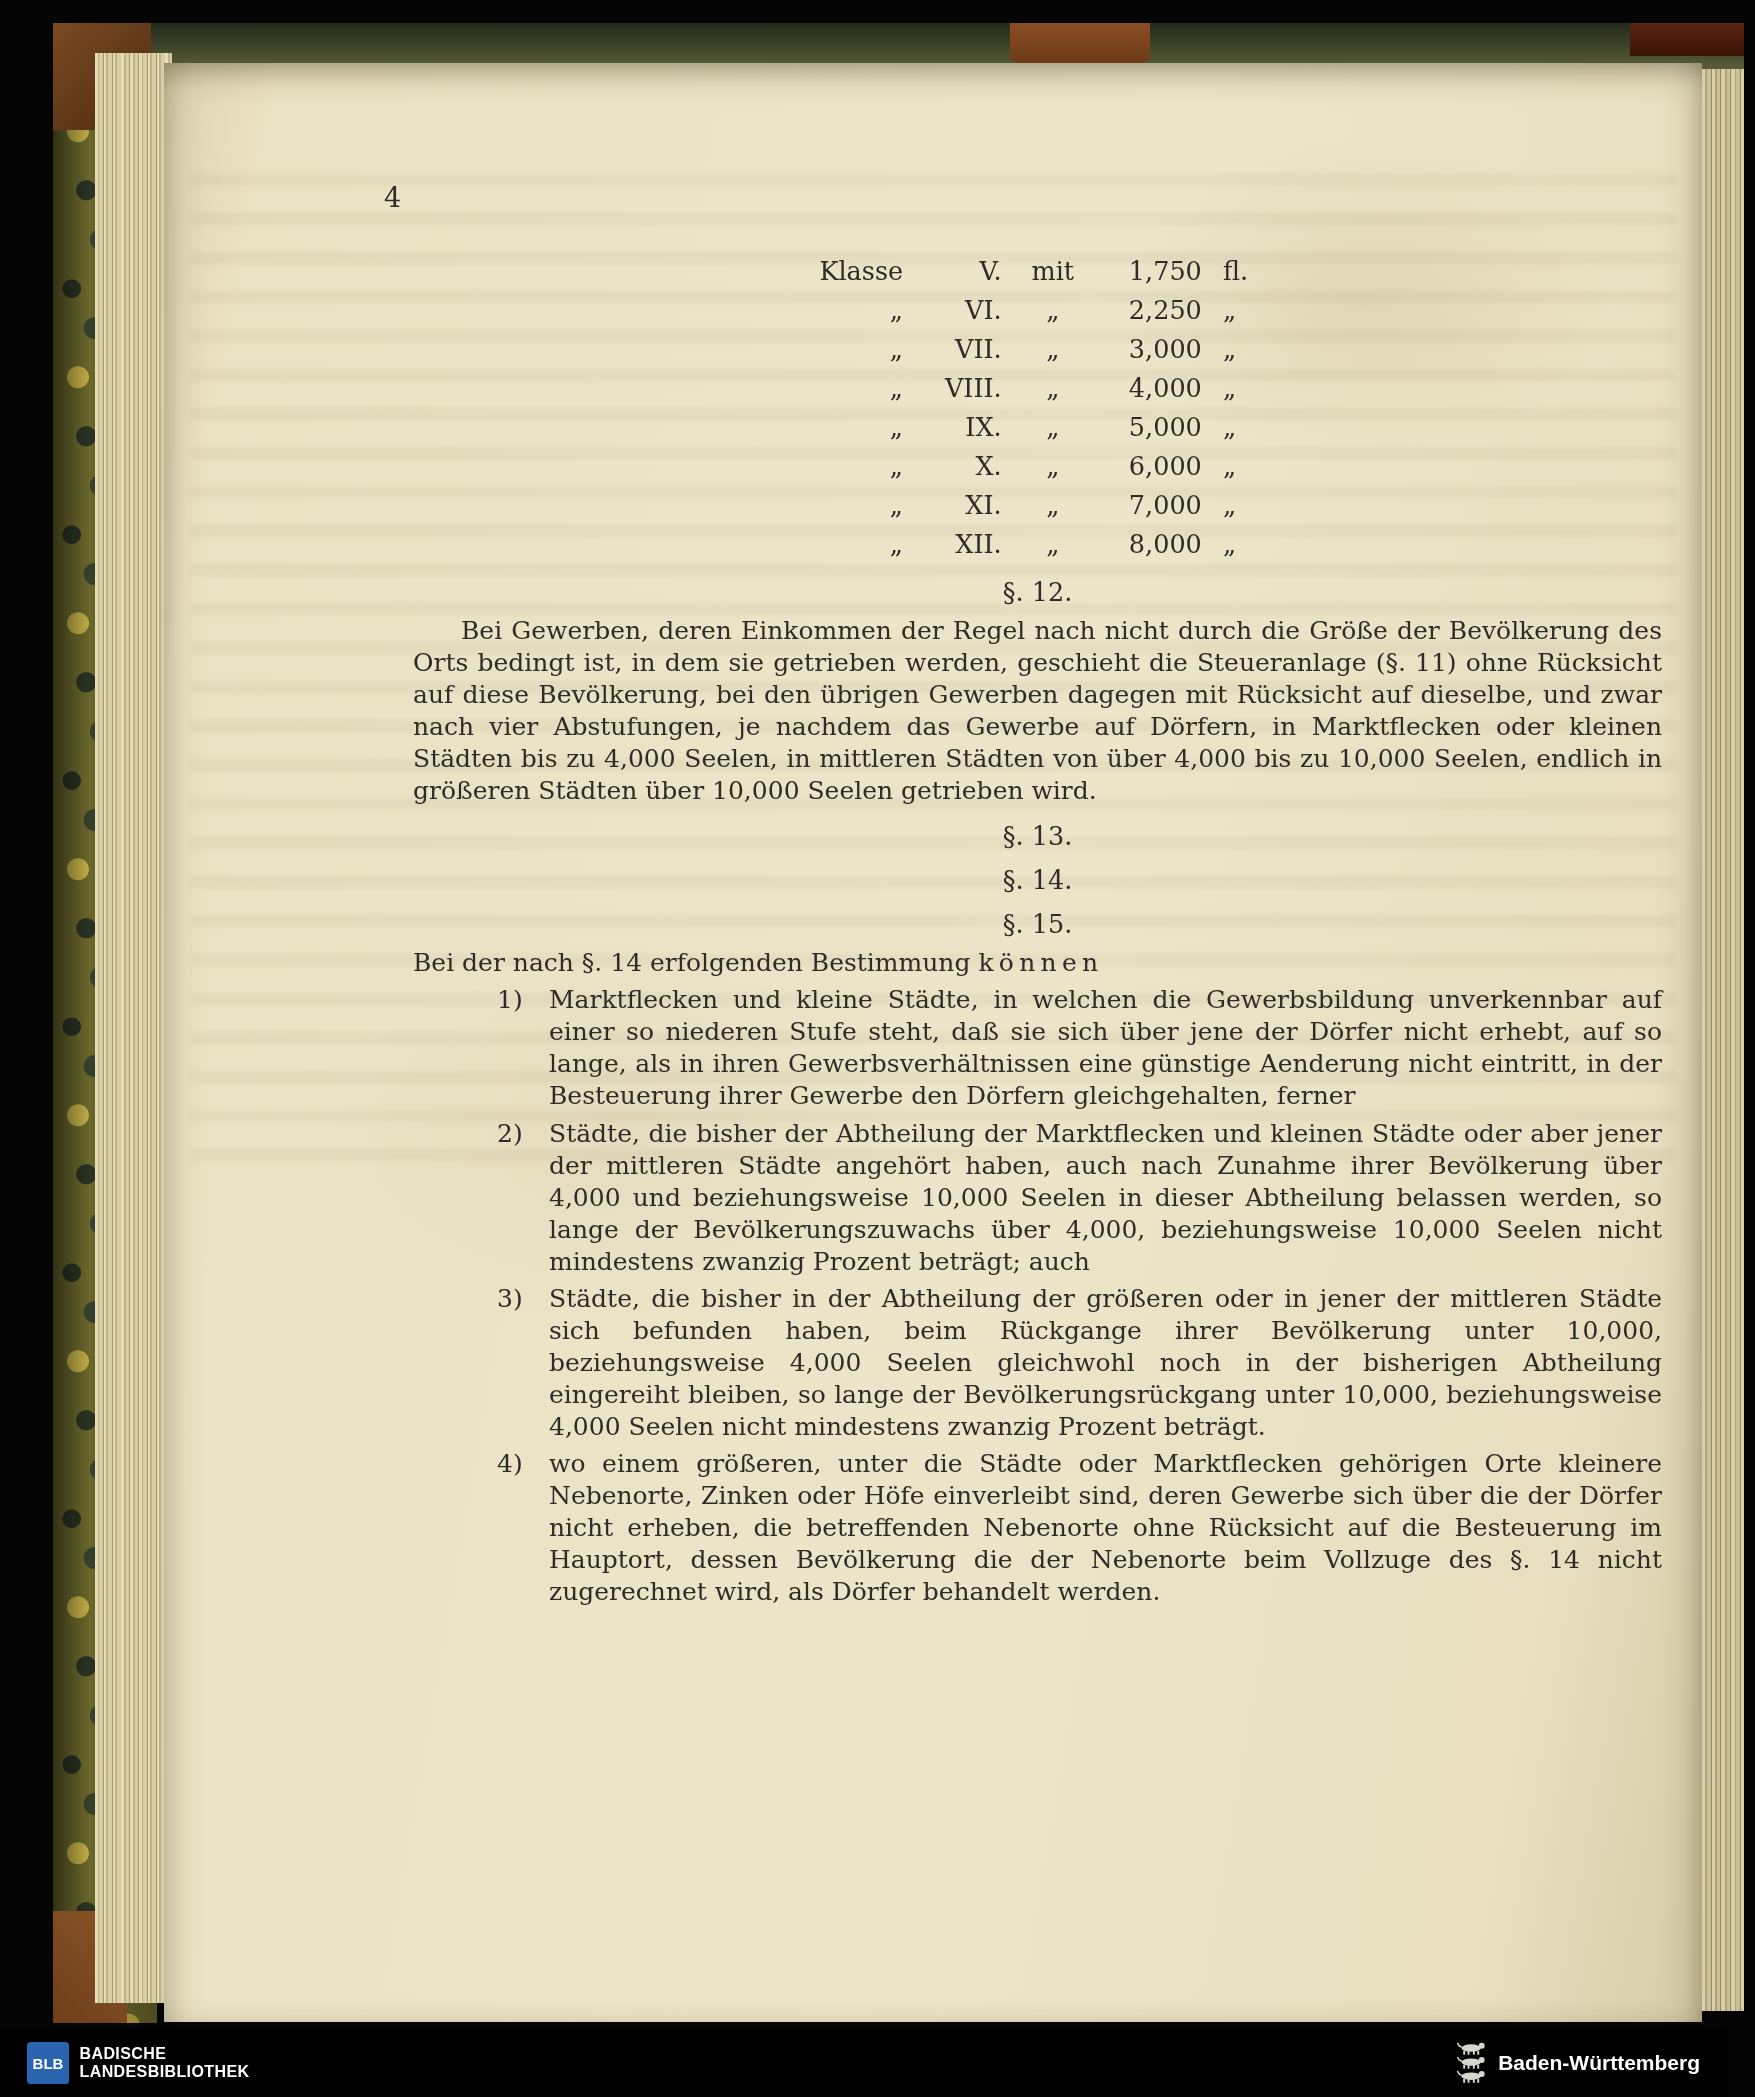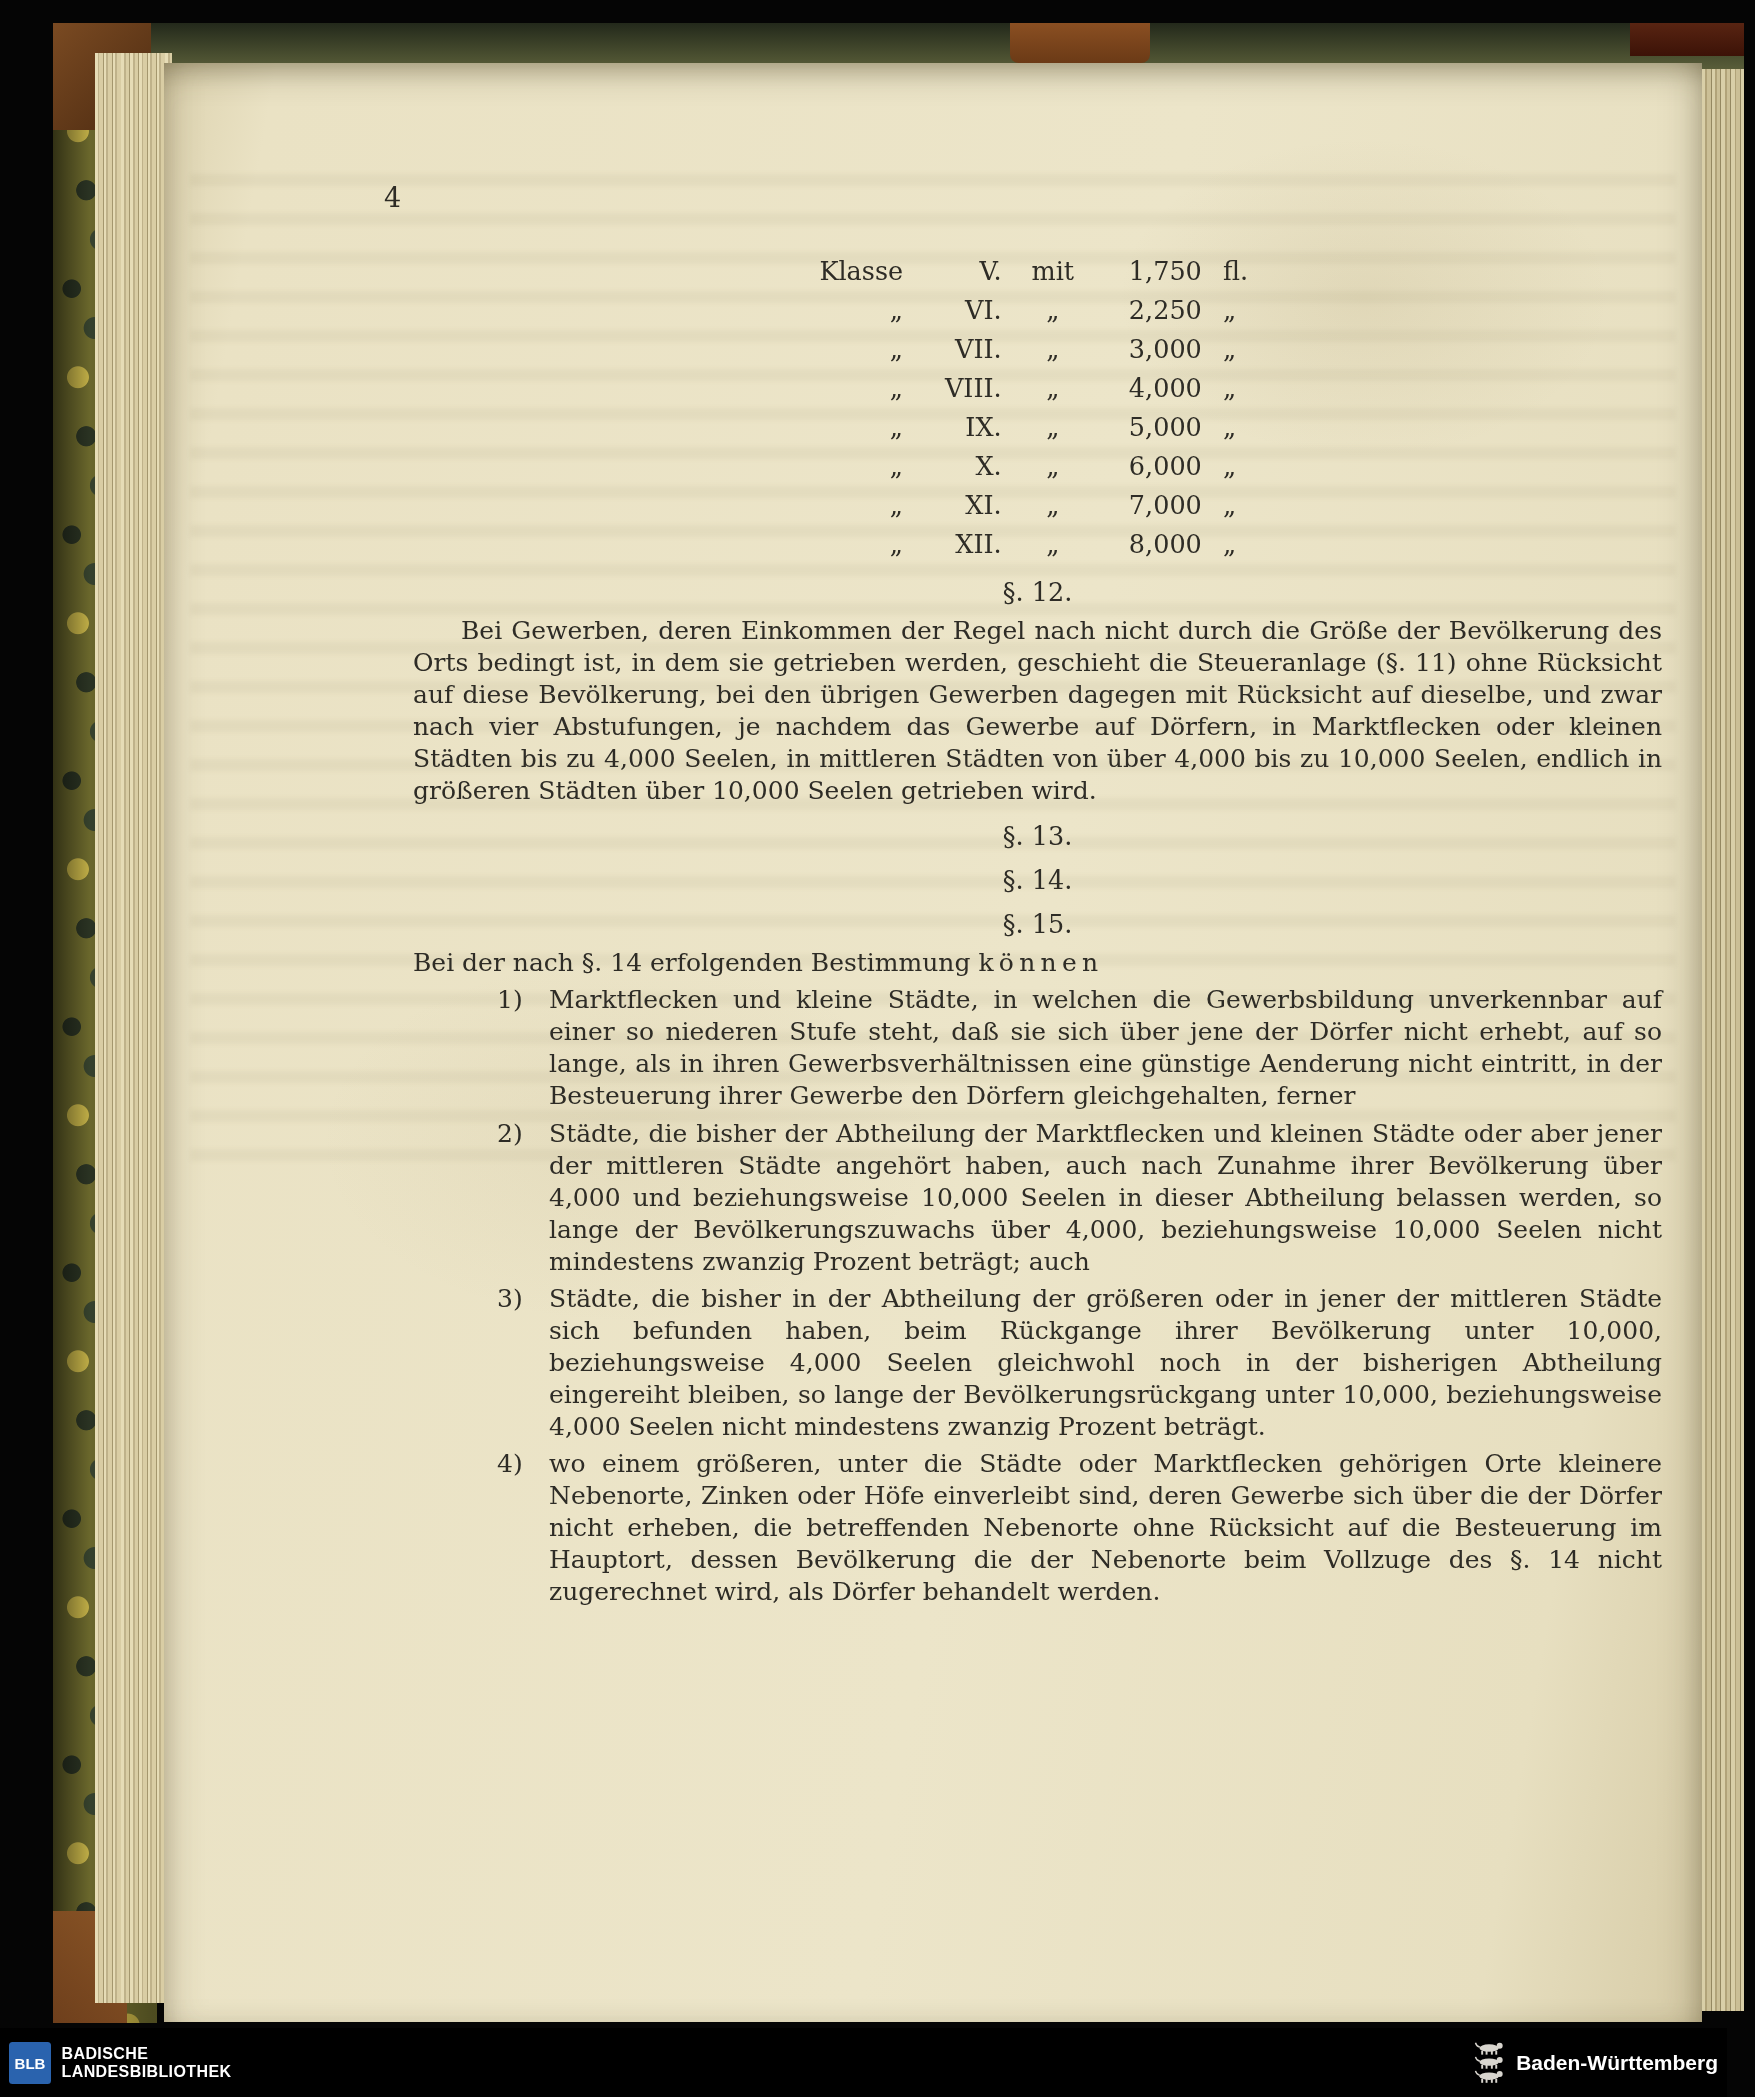--- a/index.html
+++ b/index.html
@@ -72,21 +72,21 @@
   .intro{font-size:25px;line-height:32px;margin:1.8px 0 5.3px;text-indent:0;}
   .sperr{letter-spacing:5.3px;}
   .item{display:flex;margin:0 0 5.3px;font-size:25px;line-height:32px;}
   .item .num{flex:0 0 52px;margin-left:84px;}
   .item .txt{flex:1;text-align:justify;}
   .interlude{font-size:25px;line-height:32px;margin:5.3px 0 7px 193px;}
 
   
   .footer{position:absolute;left:0;bottom:0;width:1727px;height:70px;background:#000;
     display:flex;align-items:center;justify-content:space-between;box-sizing:border-box;
-    padding:0 9px;font-family:"Liberation Sans", sans-serif;gap:12px;}
+    padding:0 27px;font-family:"Liberation Sans", sans-serif;gap:12px;}
   .blb{display:flex;align-items:center;gap:10.5px;}
   .blb-box{width:42px;height:42px;background:#2a63ae;border-radius:3.5px;color:#fff;
     display:flex;align-items:center;justify-content:center;font-weight:bold;font-size:15px;}
   .blb-text{color:#fff;font-weight:bold;font-size:16px;line-height:17.6px;letter-spacing:0.4px;}
   .bw{display:flex;align-items:center;gap:10.5px;color:#fff;font-weight:bold;font-size:21px;justify-content:center;}
   .crest{width:32px;height:44px;display:block;}
 </style>
 </head>
 <body>
 

